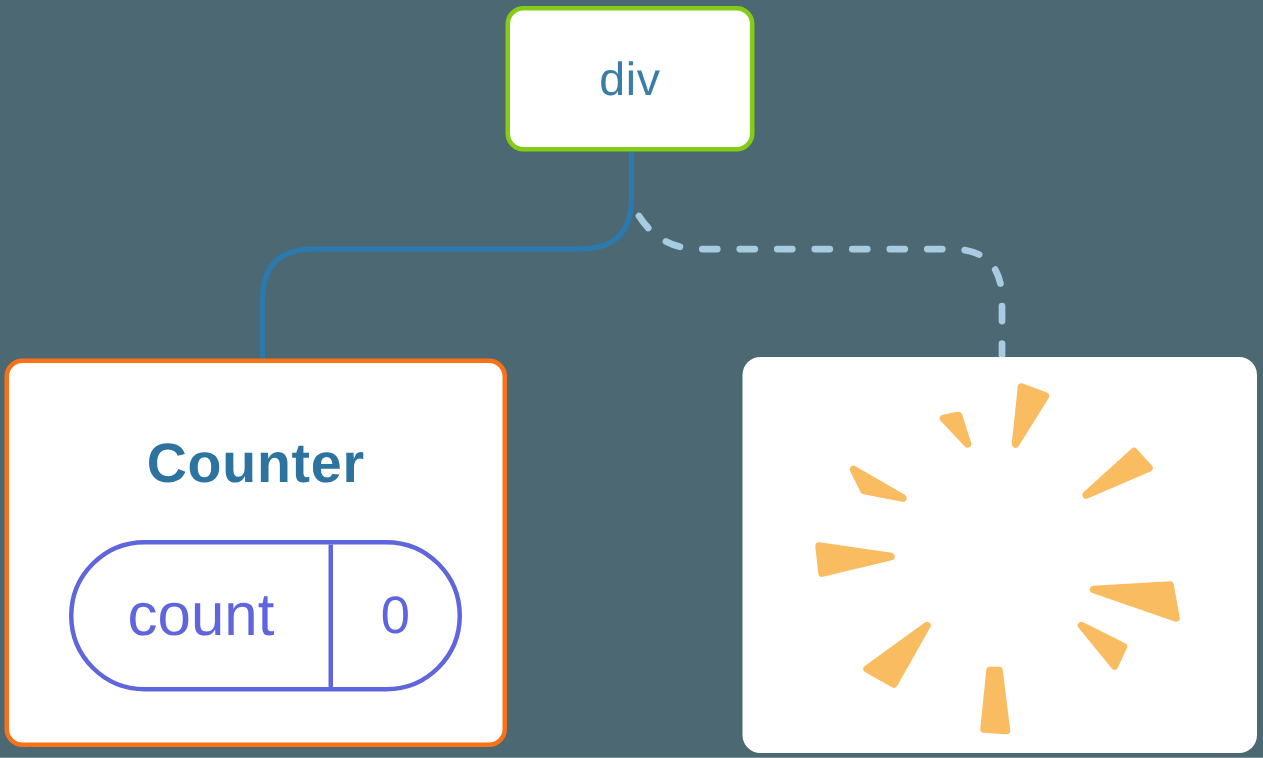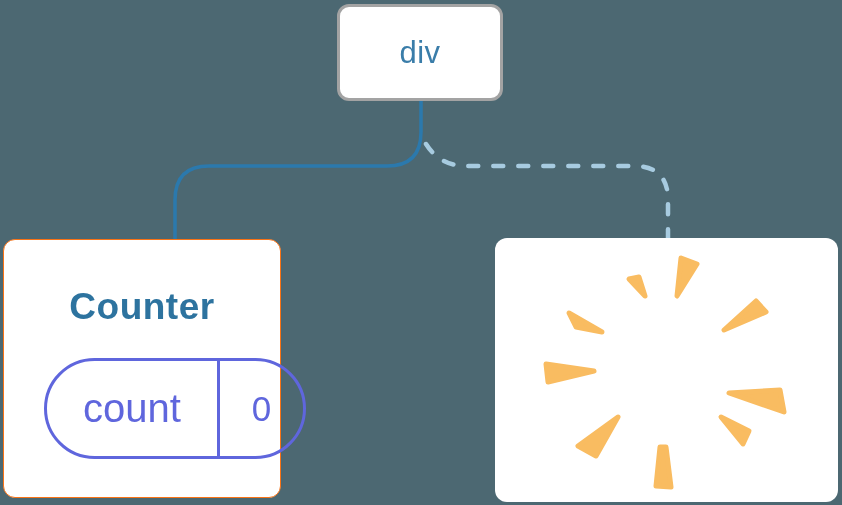--- a/index.html
+++ b/index.html
@@ -11,29 +11,29 @@
     font-family:"Liberation Sans", sans-serif;
   }
   #connectors{position:absolute;left:0;top:0;width:842px;height:505px;}
   .card{
     position:absolute;
     background:#ffffff;
     box-sizing:border-box;
   }
   #root-node{
     left:337px;top:4px;width:166px;height:97px;
-    border:3px solid #a3a3a3;border-radius:12px;
+    border:3px solid #84cc16;border-radius:12px;
     display:flex;align-items:center;justify-content:center;
   }
   #root-node .label{
     font-size:31px;font-weight:500;color:#3A7DA9;letter-spacing:0.5px;
   }
   #counter-node{
-    left:3px;top:239px;width:278px;height:259px;
-    border:1px solid #f97316;border-radius:12px;
+    left:3px;top:239px;width:335px;height:259px;
+    border:3px solid #f97316;border-radius:12px;
   }
   #counter-node .title{
     position:absolute;left:0;top:46px;width:100%;
     text-align:center;
     font-size:37px;font-weight:600;color:#2D739F;letter-spacing:0.5px;
   }
   #state-pill{
     position:absolute;left:40px;top:118px;width:262px;height:101px;
     border:3px solid #5F66DD;border-radius:52px;
     box-sizing:border-box;

